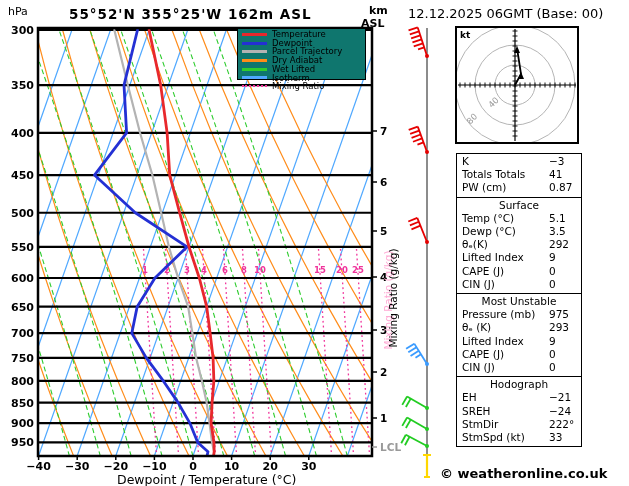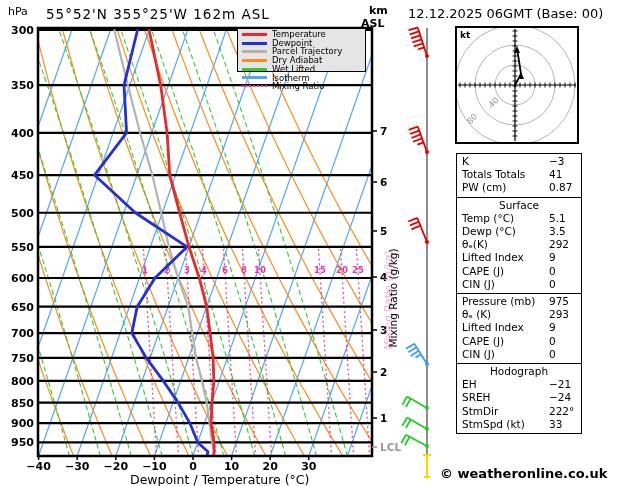--- a/index.html
+++ b/index.html
@@ -1,37 +1,37 @@
 <!DOCTYPE html>
 <html><head>
 <meta charset="utf-8">
 <style>
   html,body{margin:0;padding:0;background:#fff;}
   #page{position:relative;width:629px;height:486px;background:#fff;overflow:hidden;
         font-family:"DejaVu Sans",sans-serif;color:#000;}
   .abs{position:absolute;}
   #hpa-label{left:8px;top:5px;font-size:11px;font-weight:normal;}
-  #main-title{left:46px;top:6px;font-size:13.5px;font-weight:normal;letter-spacing:1px;white-space:nowrap;}
+  #main-title{left:69px;top:6px;font-size:13.5px;font-weight:bold;letter-spacing:1px;white-space:nowrap;}
   #km-label{left:369px;top:4px;font-size:11px;font-weight:bold;}
   #asl-label{left:361px;top:17px;font-size:11px;font-weight:bold;}
   #date-title{left:408px;top:6px;font-size:13px;font-weight:normal;white-space:nowrap;}
-  #legend{left:237px;top:28px;width:129px;height:44px;border:1.5px solid #000;background:#e5e5e5;
+  #legend{left:237px;top:28px;width:129px;height:52px;border:1.5px solid #000;background:#0f766e;
           z-index:3;padding:1px 0 0 4px;box-sizing:border-box;}
   .legend-row{display:flex;align-items:center;height:8.7px;}
   .legend-swatch{width:25px;margin-right:5px;flex:none;}
   .legend-label{font-size:8.5px;line-height:8.5px;white-space:nowrap;}
   #data-table{left:456px;top:153px;width:126px;box-sizing:border-box;background:#fff;
               border:1.5px solid #000;font-size:10.5px;z-index:3;}
   .tbl-section{border-top:1.5px solid #000;padding:1px 0 2px 5px;}
   .tbl-section:first-child{border-top:none;}
   .tbl-header{text-align:center;line-height:13.2px;padding-right:5px;}
   .tbl-row{display:flex;line-height:13.2px;white-space:nowrap;}
   .tbl-label{width:87px;flex:none;}
   .tbl-value{flex:none;}
-  #x-axis-title{left:130px;top:472px;font-size:12.5px;white-space:nowrap;}
+  #x-axis-title{left:117px;top:472px;font-size:12.5px;white-space:nowrap;}
   #footer{left:440px;top:466px;font-size:13px;font-weight:bold;white-space:nowrap;}
   svg{position:absolute;left:0;top:0;}
 </style>
 </head>
 <body>
 
 <div id="page">
   <svg id="plot-svg" width="629" height="486">
       <defs>
         <clipPath id="plotclip">
@@ -367,20 +367,21 @@
         <div class="tbl-row">
           <span class="tbl-label">CAPE (J)</span>
           <span class="tbl-value">0</span>
         </div>
         <div class="tbl-row">
           <span class="tbl-label">CIN (J)</span>
           <span class="tbl-value">0</span>
         </div>
       </div>
       <div class="tbl-section">
+        <div class="tbl-header">Most Unstable</div>
         <div class="tbl-row">
           <span class="tbl-label">Pressure (mb)</span>
           <span class="tbl-value">975</span>
         </div>
         <div class="tbl-row">
           <span class="tbl-label">θₑ (K)</span>
           <span class="tbl-value">293</span>
         </div>
         <div class="tbl-row">
           <span class="tbl-label">Lifted Index</span>

